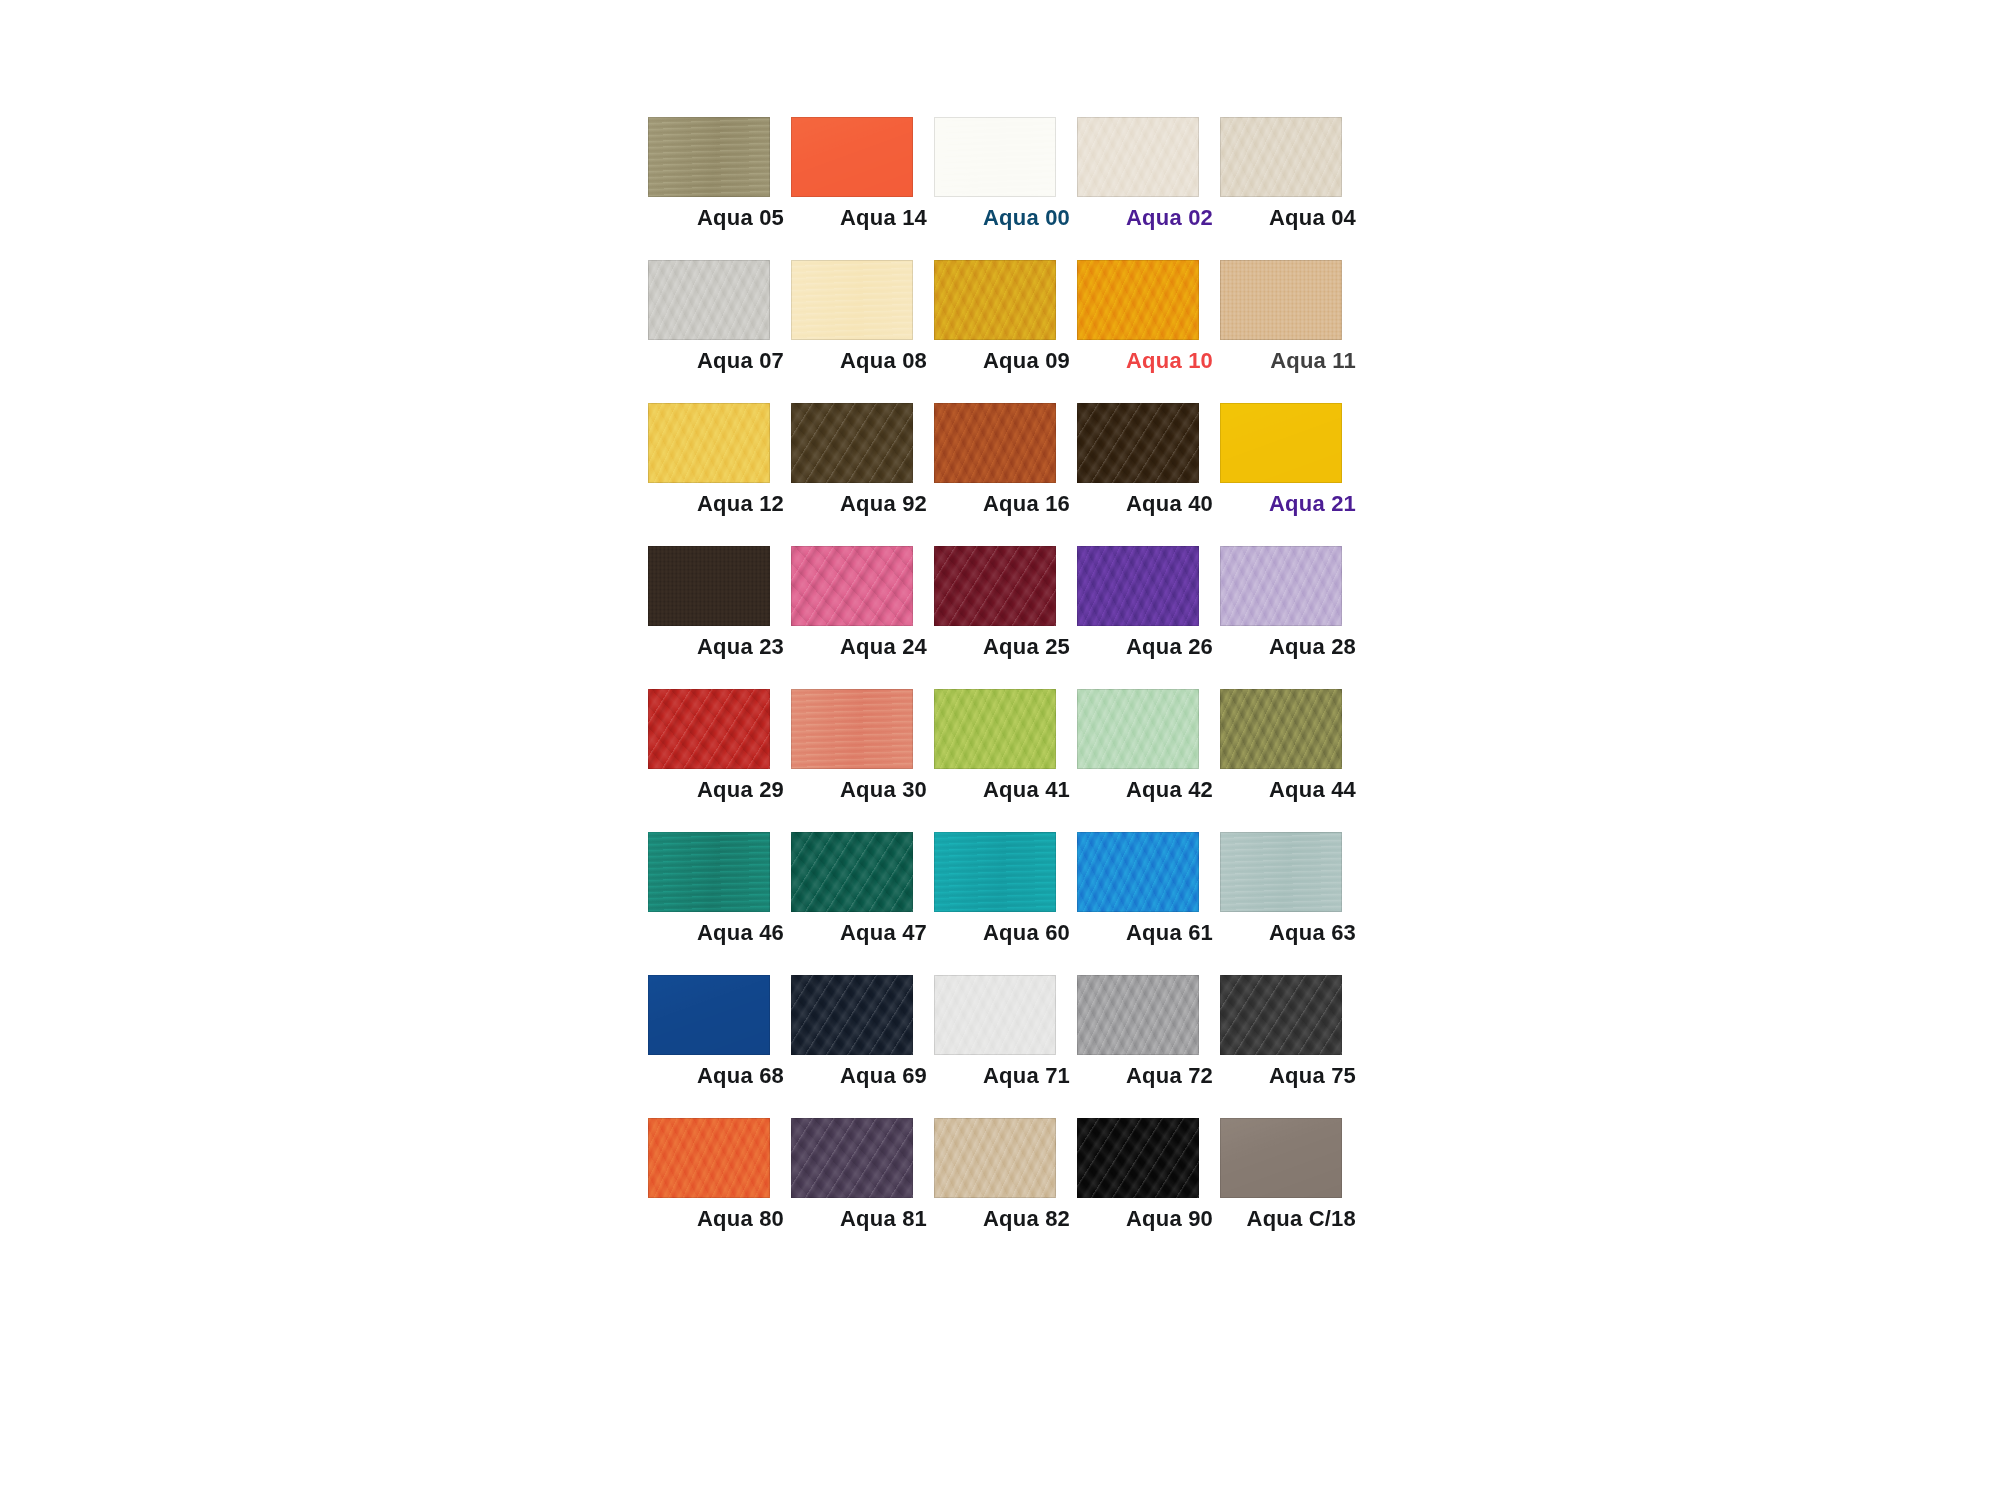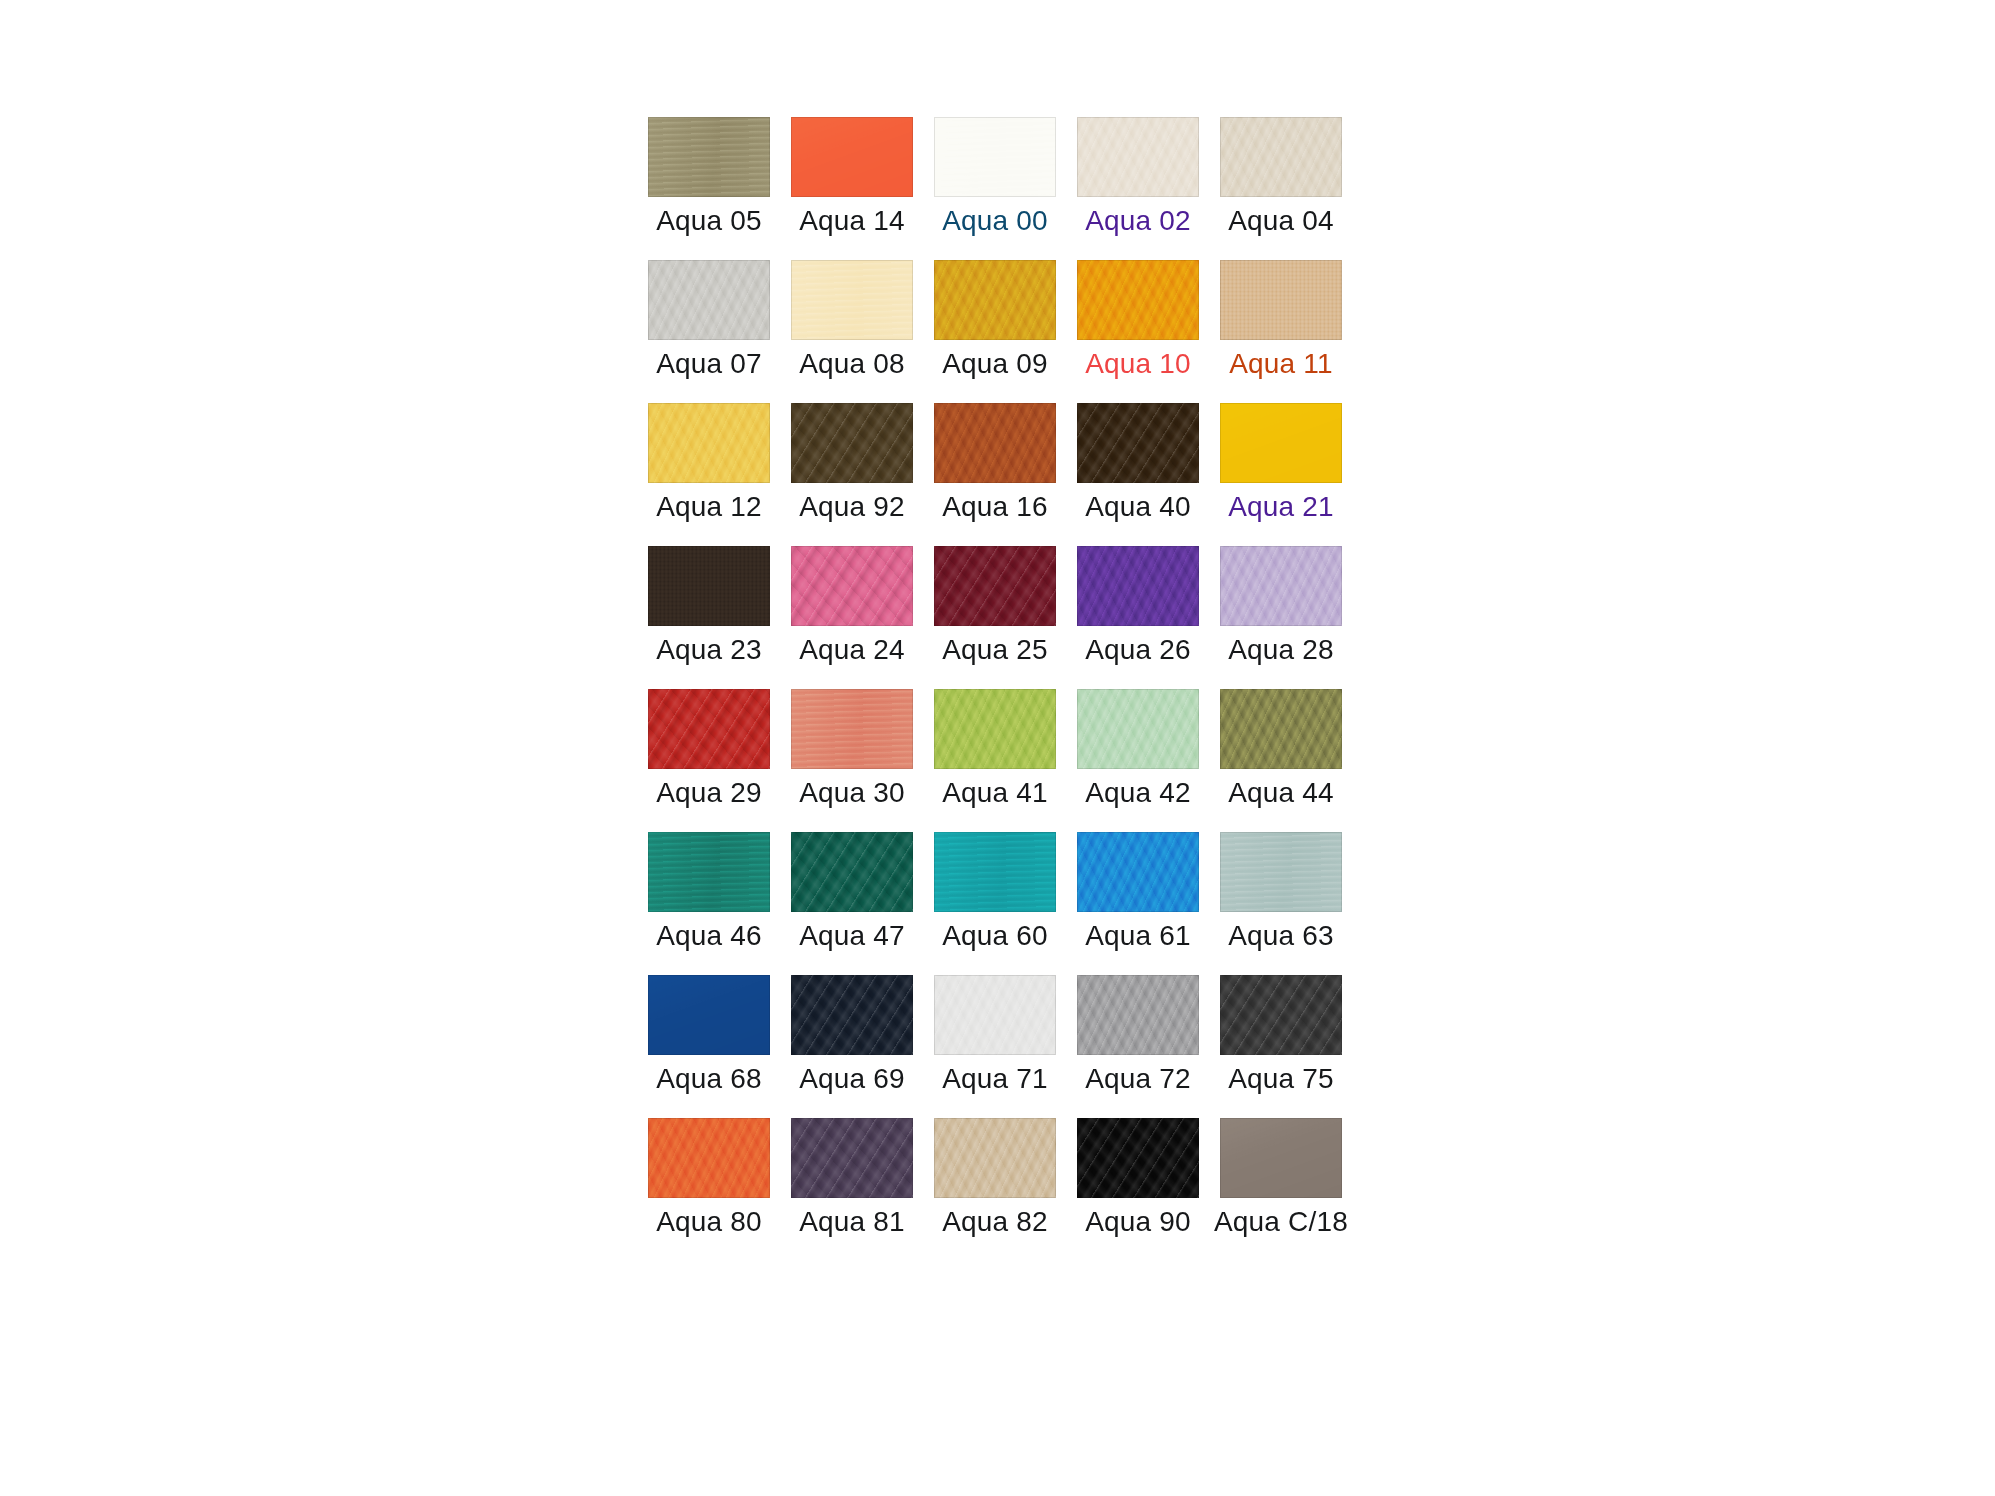--- a/index.html
+++ b/index.html
@@ -139,24 +139,24 @@
     inset: 0;
     box-shadow: inset 0 0 0 1px rgba(0,0,0,0.10);
     pointer-events: none;
   }
 
   .swatch-label {
     position: absolute;
     left: -14px;
     right: -14px;
     top: 88px;
-    text-align: center;
+    text-align: right;
     font-family: "Liberation Sans", sans-serif;
-    font-size: 28px;
-    font-weight: 400;
+    font-size: 22px;
+    font-weight: 700;
     letter-spacing: 0.2px;
     color: #16181a;
     white-space: nowrap;
   }
 </style>
 </head>
 <body style="background: rgb(255, 255, 255);">
 
 <div id="swatch-chart">
   <div class="swatch-grid">
@@ -231,21 +231,21 @@
           <div class="chip-edge"></div>
         </div>
         <div class="swatch-label" style="color: #ef4444;">Aqua 10</div>
       </div>
       <div class="swatch-cell tex-weave">
         <div class="swatch-chip">
           <div class="chip-fill" style="background: rgb(216, 182, 140);"></div>
           <div class="chip-tex"></div>
           <div class="chip-edge"></div>
         </div>
-        <div class="swatch-label" style="color: #c2410c;">Aqua 11</div>
+        <div class="swatch-label" style="color: #404040;">Aqua 11</div>
       </div>
       <div class="swatch-cell tex-fiber">
         <div class="swatch-chip">
           <div class="chip-fill" style="background: rgb(237, 200, 79);"></div>
           <div class="chip-tex"></div>
           <div class="chip-edge"></div>
         </div>
         <div class="swatch-label" style="color: rgb(22, 24, 26);">Aqua 12</div>
       </div>
       <div class="swatch-cell tex-slate">

